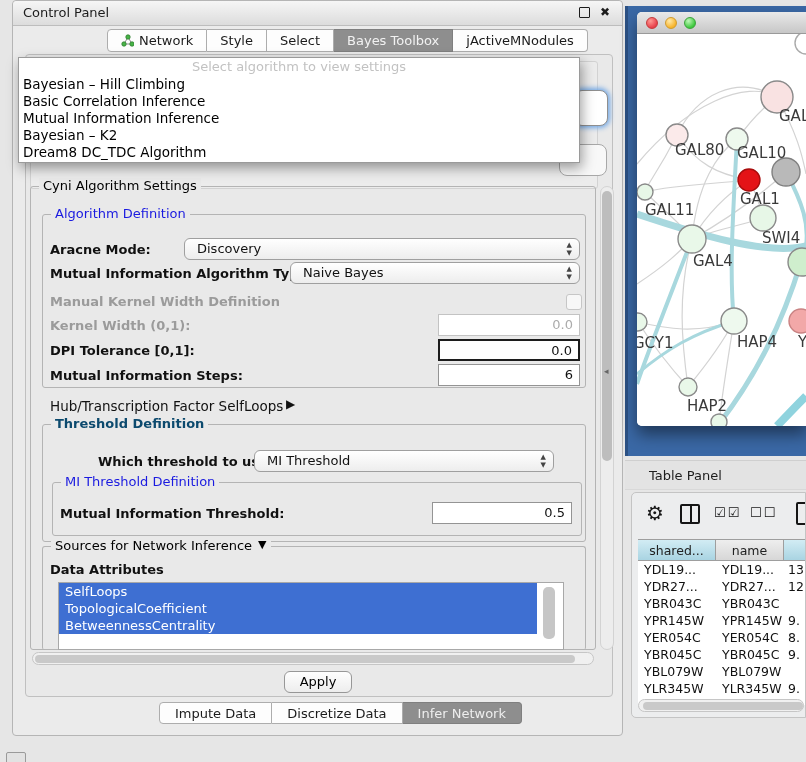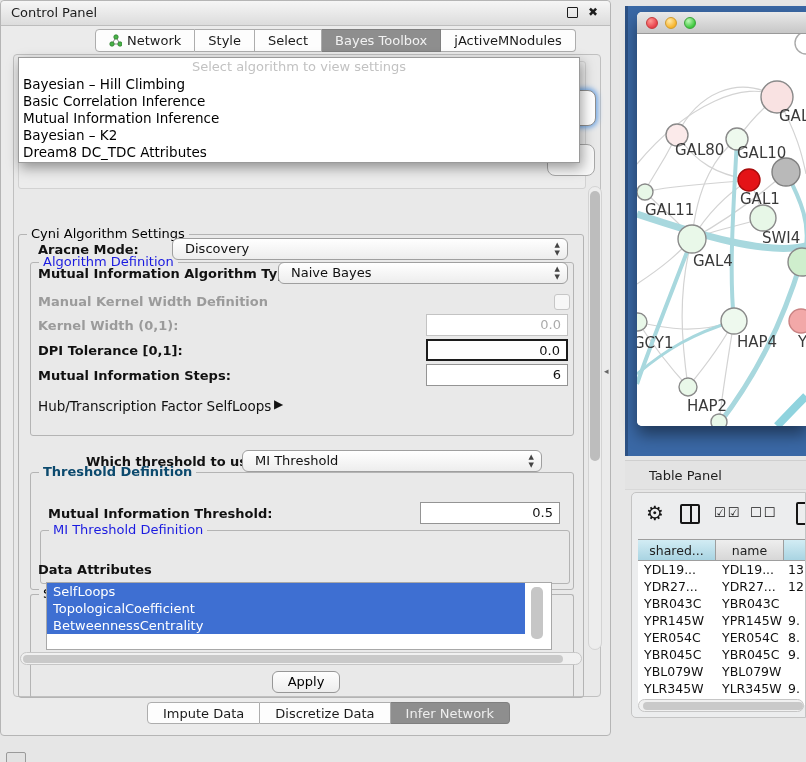--- a/index.html
+++ b/index.html
@@ -1,19 +1,19 @@
 <!DOCTYPE html>
 <html><head>
 <meta charset="utf-8">
 <style>
   html,body{margin:0;padding:0;}
   body{width:806px;height:762px;overflow:hidden;background:#e6e6e6;
        font-family:"DejaVu Sans","Liberation Sans",sans-serif;position:relative;}
   
-  .cp{position:absolute;left:0;top:6;width:611px;height:736px;background:#ebebeb;
+  .cp{position:absolute;left:12px;top:6;width:611px;height:736px;background:#ebebeb;
       border:1px solid #b5b5b5;border-radius:4px;box-sizing:border-box;}
   .cp-title{position:absolute;left:0;top:0;width:100%;height:24px;
       background:linear-gradient(#f6f6f6,#dcdcdc);border-bottom:1px solid #bdbdbd;
       border-radius:4px 4px 0 0;}
   .cp-title .t{position:absolute;left:10px;top:4px;font-size:13px;color:#1c1c1c;}
   .winbtn{position:absolute;top:6px;font-size:12px;color:#1c1c1c;font-weight:bold;line-height:12px;}
   .sq{width:9px;height:9px;border:1.6px solid #1c1c1c;border-radius:1px;}
   
   .tabbar{position:absolute;top:28px;left:94px;display:flex;height:23px;}
   .tab{height:23px;line-height:23px;padding:0 13px;font-size:13px;color:#1b1b1b;
@@ -25,21 +25,21 @@
   
   .content{position:absolute;left:12px;top:53px;width:588px;height:643px;
       background:#e9e9e9;border:1px solid #c0c0c0;border-radius:4px;box-sizing:border-box;}
   .innertop{position:absolute;left:4px;top:6px;width:566px;height:126px;
       border:1px solid #d2d2d2;border-radius:3px;background:#ececec;}
   .frag1{position:absolute;left:548px;top:35px;width:32px;height:34px;background:#fff;
       border:1px solid #8f8f8f;border-radius:8px;box-shadow:0 0 5px 2px #74a9e6;}
   .frag2{position:absolute;left:533px;top:89px;width:46px;height:30px;background:#f8f8f8;
       border:1px solid #a8a8a8;border-radius:8px;}
   
-  .gb{position:absolute;border:1px solid #b4b4b4;border-radius:3px;box-sizing:border-box;margin-top:48px;}
+  .gb{position:absolute;border:1px solid #b4b4b4;border-radius:3px;box-sizing:border-box;}
   .gb .gt{position:absolute;top:-9px;left:8px;background:#e9e9e9;padding:0 4px;
       font-size:13px;white-space:nowrap;}
   .gt.blue{color:#1a1ae0;} .gt.green{color:#0c4a6e;font-weight:bold;}
   .lbl{position:absolute;font-size:13px;font-weight:bold;color:#111;white-space:nowrap;}
   .lbl.dis{color:#9b9b9b;}
   .plain{font-weight:normal;}
   
   .combo{position:absolute;height:22px;background:linear-gradient(#ffffff,#ededed);
       border:1px solid #9f9f9f;border-radius:6px;box-sizing:border-box;}
   .combo .ct{position:absolute;left:12px;top:2px;font-size:13px;color:#111;white-space:nowrap;}
@@ -244,21 +244,21 @@
     <div class="btab sel">Infer Network</div>
   </div>
 </div>
 
 <div class="popup">
   <div class="ph">Select algorithm to view settings</div>
   <div class="dd-item">Bayesian – Hill Climbing</div>
   <div class="dd-item">Basic Correlation Inference</div>
   <div class="dd-item">Mutual Information Inference</div>
   <div class="dd-item">Bayesian – K2</div>
-  <div class="dd-item">Dream8 DC_TDC Attributes</div>
+  <div class="dd-item">Dream8 DC_TDC Algorithm</div>
 </div>
 
 <span class="divmark">◂</span>
 <div class="ministub"></div>
 
 <div class="netframe">
   <div class="macwin">
     <div class="mactitle">
       <span class="light l-red" style="left:9px;"></span>
       <span class="light l-yel" style="left:28px;"></span>

